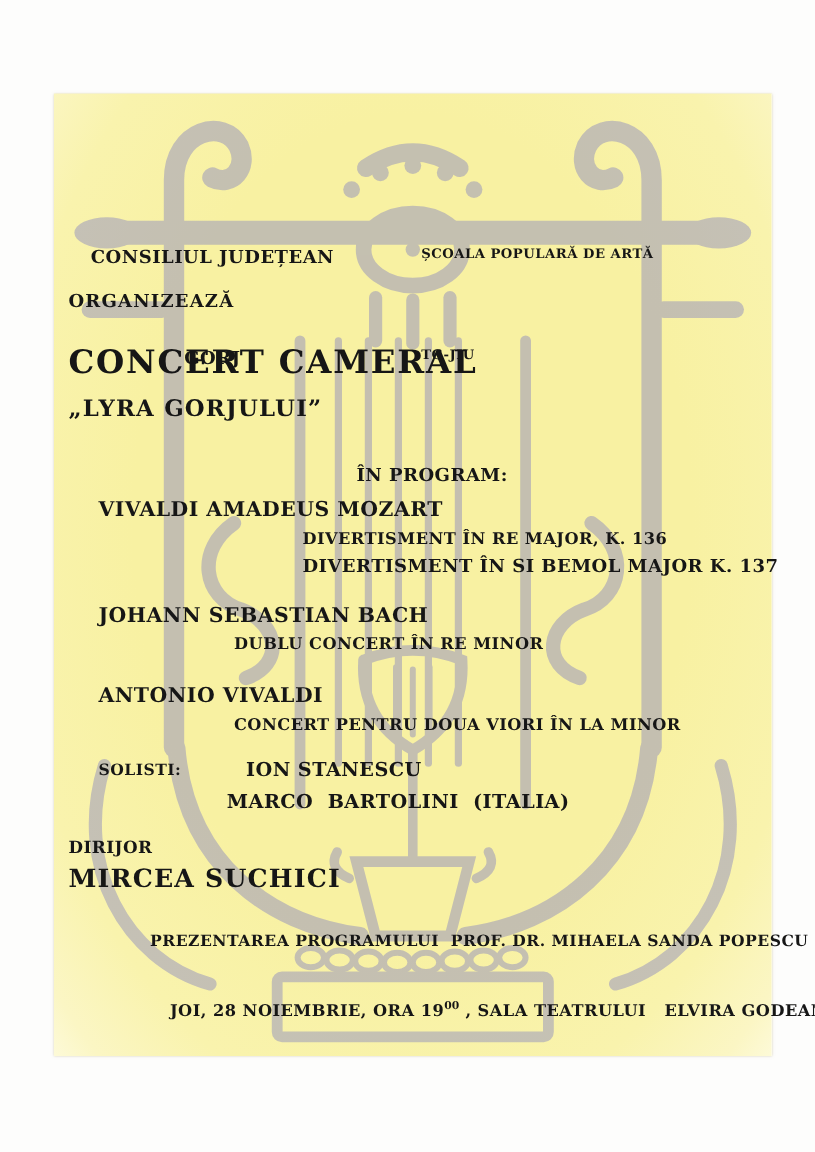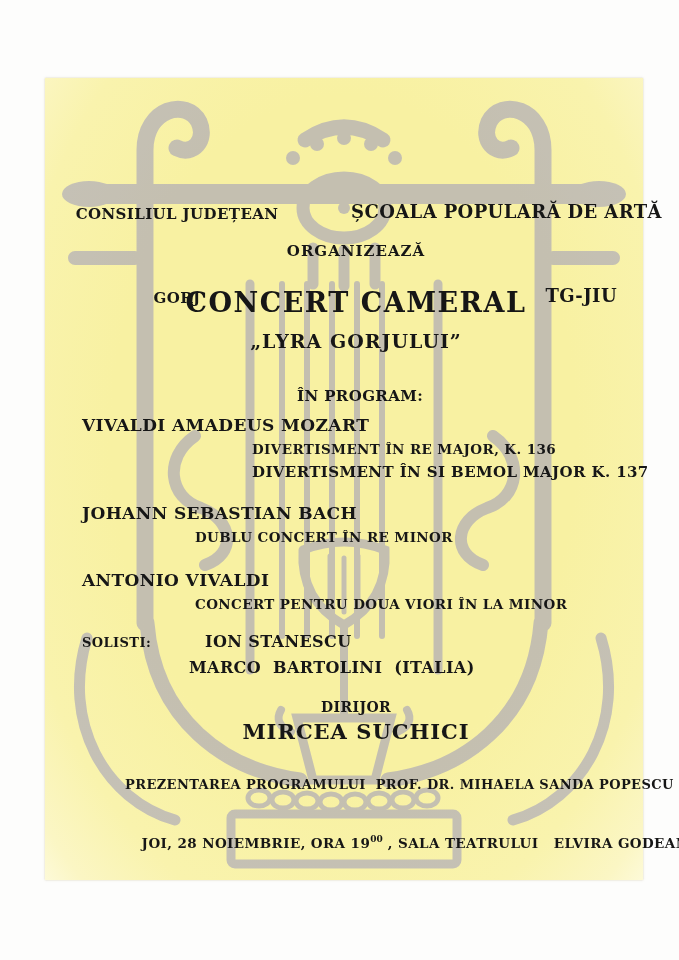--- a/index.html
+++ b/index.html
@@ -25,24 +25,24 @@
   }
 
   .txt {
     position: absolute;
     color: #161616;
     font-weight: bold;
     white-space: pre;
     letter-spacing: 0.4px;
     z-index: 2;
   }
-  .center { text-align: center; left: 12px; right: -12px; }
+  .center { left: 12px; right: -12px; }
 
   [data-name="organizer-left"]   { left: 28px;  top: 66px;  width: 208px; text-align: center; font-size: 15px; line-height: 28px; }
-  [data-name="organizer-right"]  { left: 306px; top: 64px;  width: 266px; text-align: right; font-size: 18px; line-height: 28px; }
+  [data-name="organizer-right"]  { left: 306px; top: 64px;  width: 266px; text-align: left; font-size: 11px; line-height: 28px; }
   [data-name="organizes-label"]  { top: 164px; font-size: 15px; letter-spacing: 1px; }
   [data-name="poster-title"]     { top: 209px; font-size: 27px; letter-spacing: 1.5px; }
   [data-name="poster-subtitle"]  { top: 252px; font-size: 19px; letter-spacing: 1px; }
   [data-name="program-label"]    { left: 252px; top: 309px; font-size: 15px; text-align: center; }
   [data-name="composer-mozart"]  { left: 37px;  top: 337px; font-size: 17px; }
   [data-name="work-mozart-1"]    { left: 207px; top: 363px; font-size: 13.5px; }
   [data-name="work-mozart-2"]    { left: 207px; top: 385px; font-size: 15px; }
   [data-name="composer-bach"]    { left: 37px;  top: 425px; font-size: 17px; }
   [data-name="work-bach-1"]      { left: 150px; top: 451px; font-size: 13.5px; }
   [data-name="composer-vivaldi"] { left: 37px;  top: 492px; font-size: 17px; }

